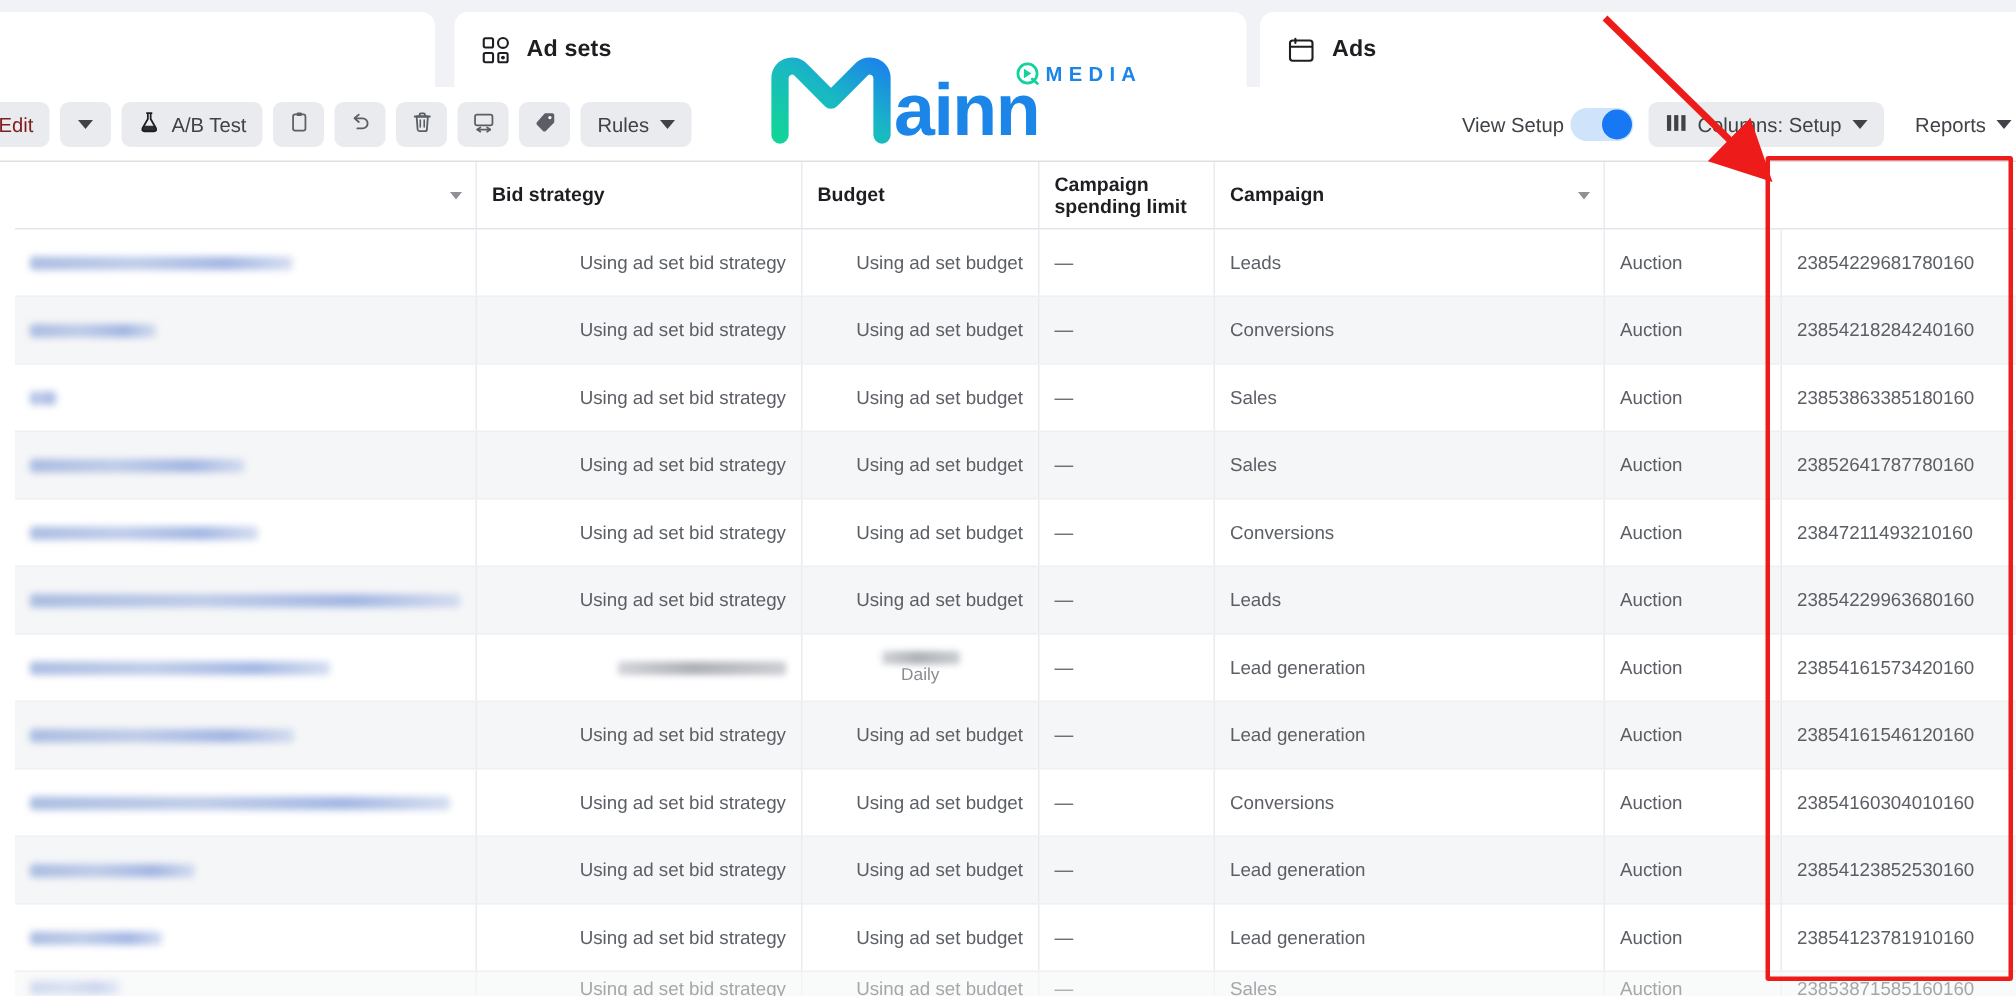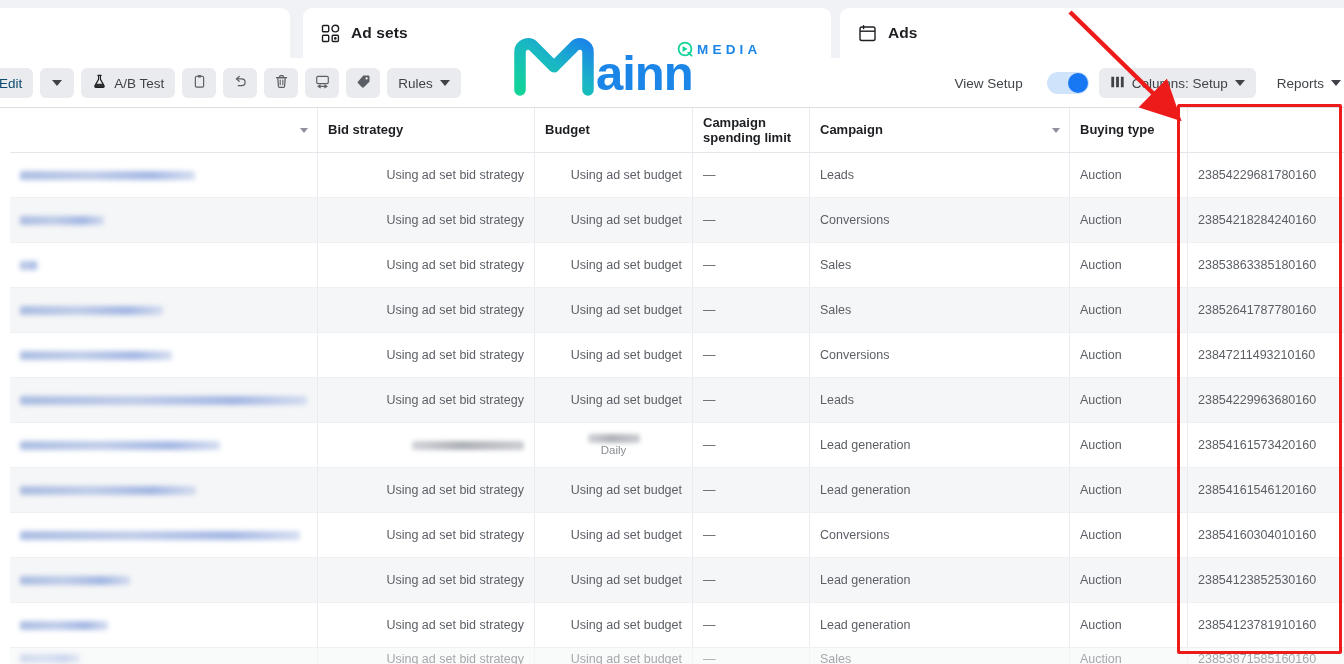--- a/index.html
+++ b/index.html
@@ -47,29 +47,29 @@
     height: 30px; border-radius: 6px; background: #e9ebee;
     display: flex; align-items: center; justify-content: center;
     gap: 7px; padding: 0 11px; cursor: pointer; border: none;
     font-size: 13.5px; color: #3f4347; font-family: inherit;
     white-space: nowrap;
   }
   .btn.ghost { background: transparent; }
   .btn.icononly { width: 34px; padding: 0; }
   .btn.dim { color: #b0b4b9; }
   .btn-label { font-size: 13.5px; color: #3f4347; }
-  .btn.dim .btn-label { color: #0c4a6e; }
+  .btn.dim .btn-label { color: #7f1d1d; }
   .caret {
     width: 0; height: 0; border-left: 5px solid transparent;
     border-right: 5px solid transparent; border-top: 6px solid #3f4347;
   }
   .caret.dim { border-top-color: #b4b8bd; }
   .ico { display: block; }
 
-  .toggle-wrap { display: flex; align-items: center; gap: 24px; }
+  .toggle-wrap { display: flex; align-items: center; gap: 4px; }
   .toggle-label { font-size: 13.5px; color: #3f4347; }
   .toggle {
     width: 42px; height: 22px; border-radius: 11px;
     background: #cfe3fb; position: relative; cursor: pointer;
   }
   .toggle .knob {
     position: absolute; right: 1px; top: 1px;
     width: 20px; height: 20px; border-radius: 50%;
     background: #1877f2;
   }
@@ -294,23 +294,20 @@
       <div class="th c-budget">
         <span class="th-text">Budget</span>
       </div>
       <div class="th c-limit">
         <span class="th-text">Campaign spending limit</span>
       </div>
       <div class="th c-obj">
         <span class="th-text">Campaign</span>
         <span class="sortcaret"></span>
       </div>
-      <div class="th c-buy">
-        <span class="th-text">Buying type</span>
-      </div>
     </div>
 
     <div class="tbody" id="tbody">
         <div class="tr">
           <div class="td c-name">
             <div class="blur-name" style="width: 175px;"></div>
           </div>
           <div class="td c-bid right">Using ad set bid strategy</div>
           <div class="td c-budget right">Using ad set budget</div>
           <div class="td c-limit">—</div>

